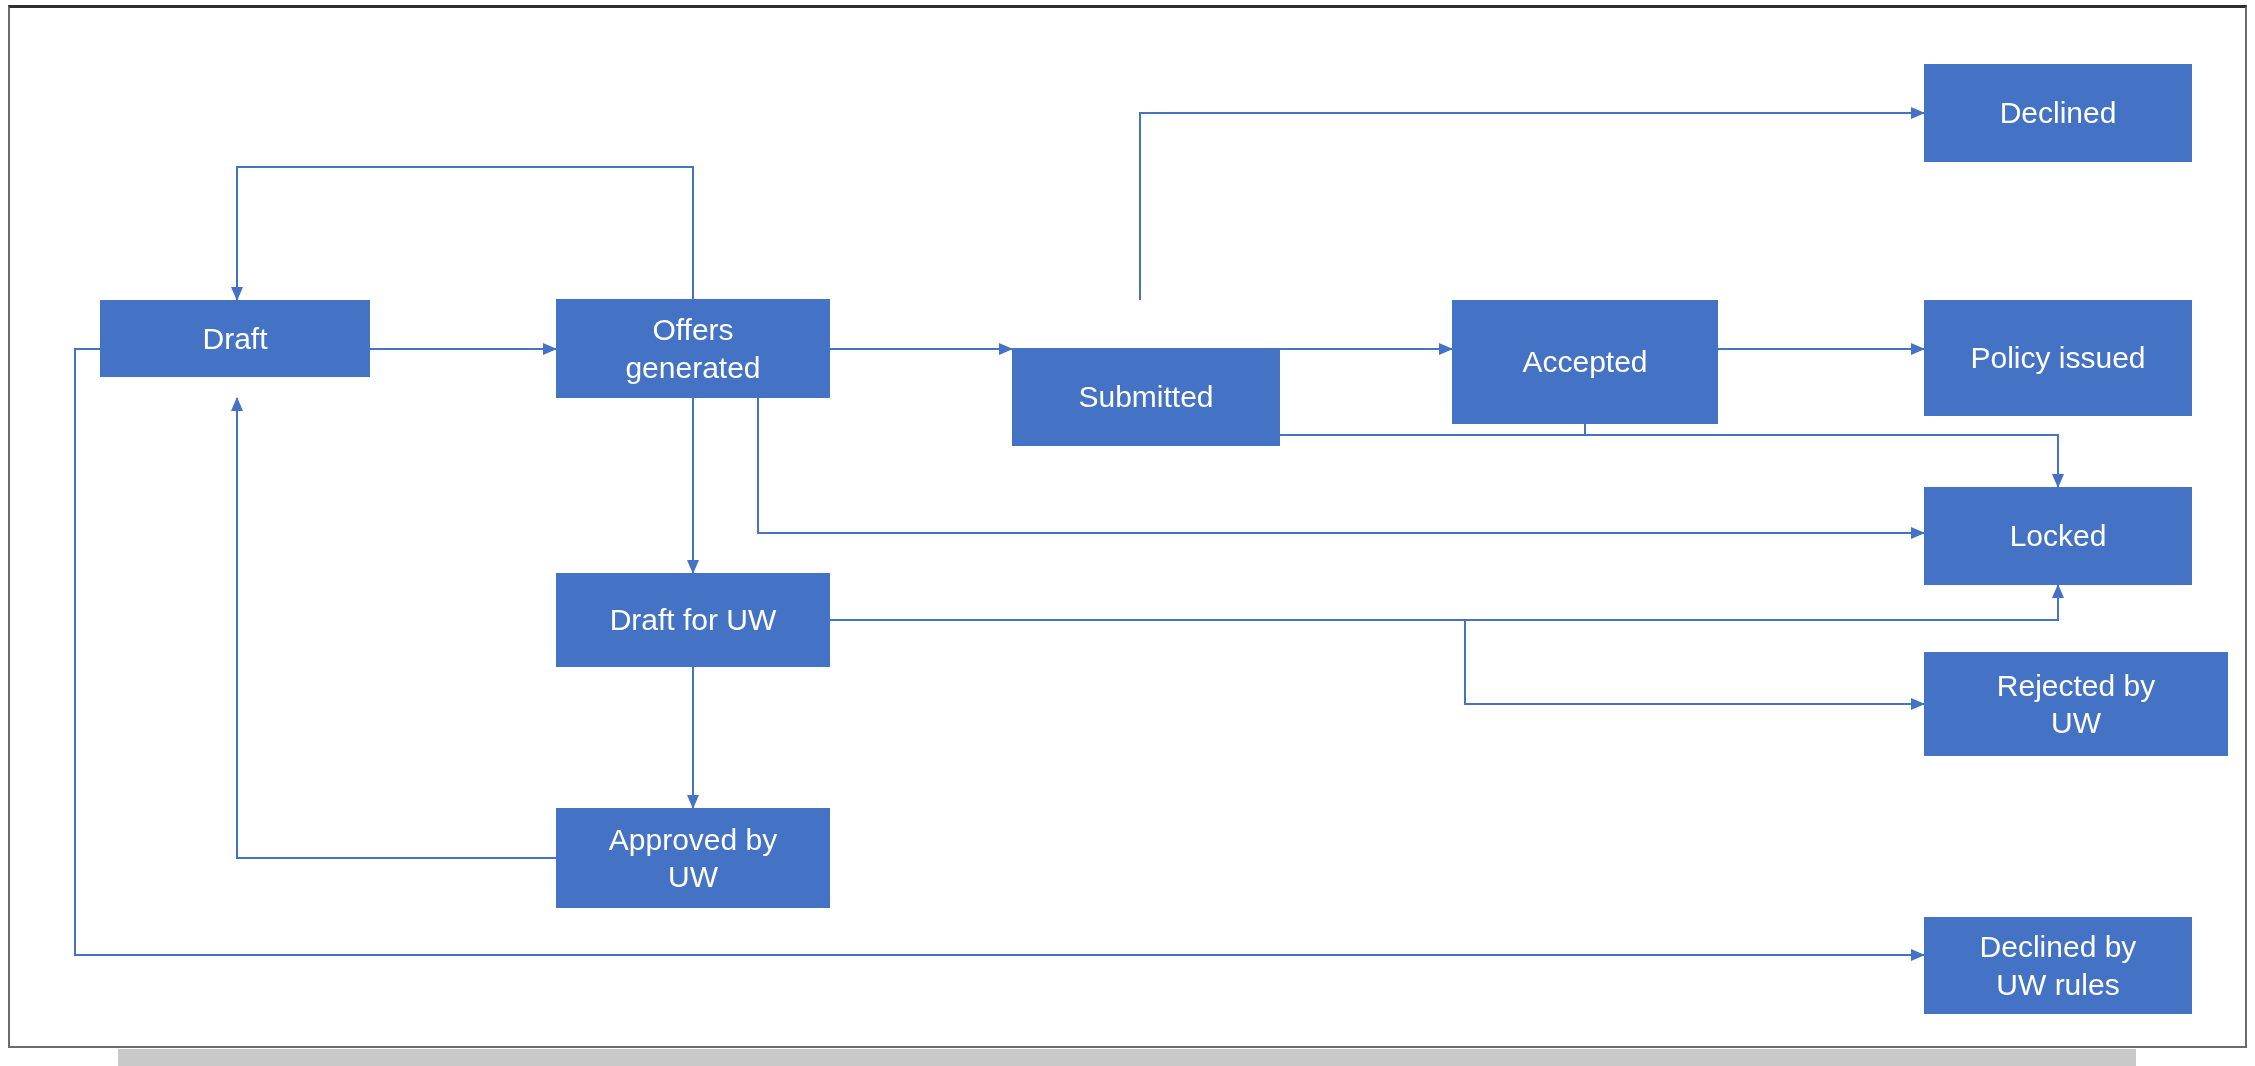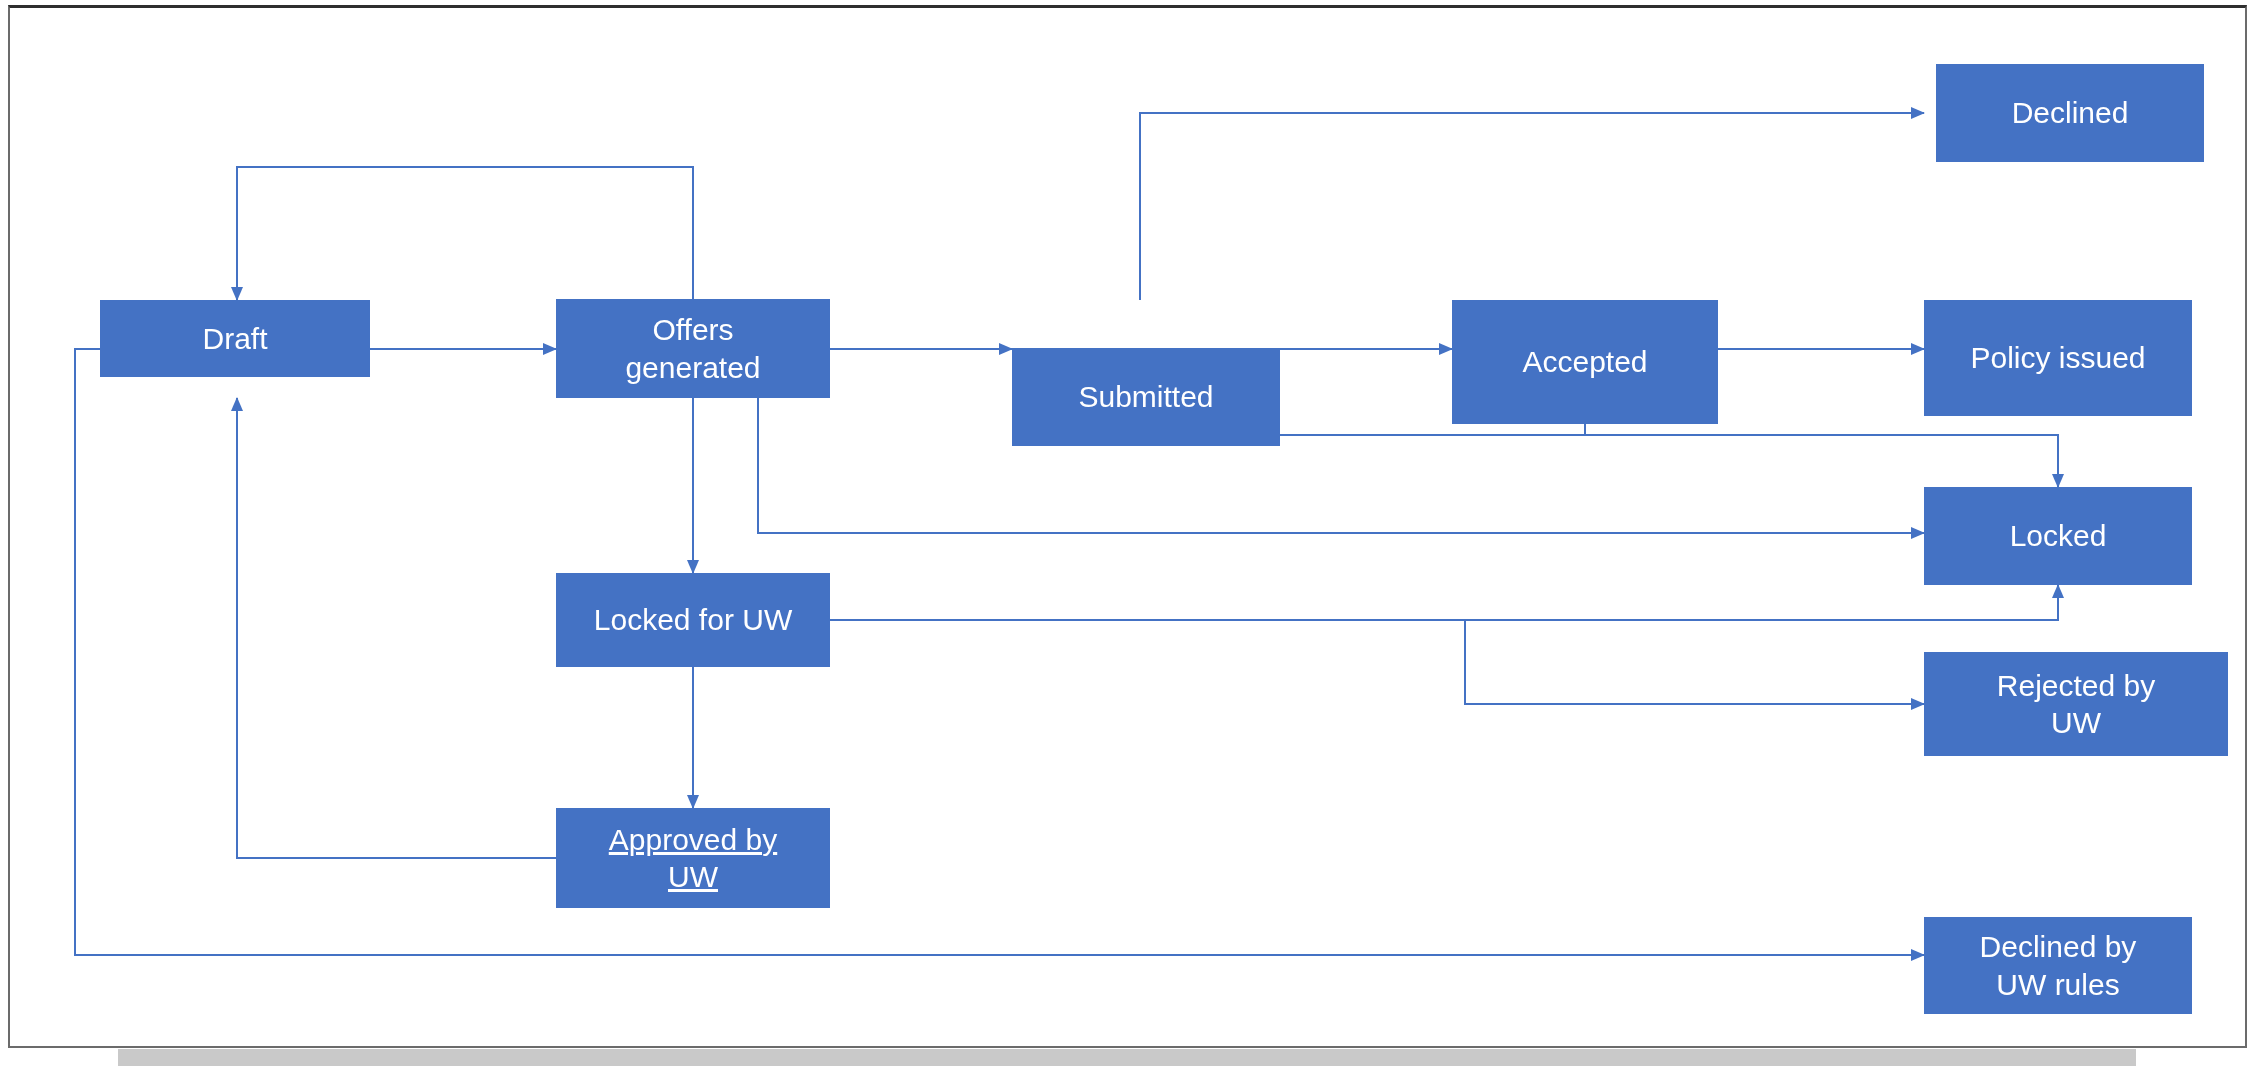--- a/index.html
+++ b/index.html
@@ -107,34 +107,34 @@
       </div>
       <div class="node" style="left: 1012px; top: 300px; width: 268px; height: 98px; margin-top: 48px;">
         <span class="node-label">Submitted</span>
       </div>
       <div class="node" style="left: 1452px; top: 300px; width: 266px; height: 124px;">
         <span class="node-label">Accepted</span>
       </div>
       <div class="node" style="left: 1924px; top: 300px; width: 268px; height: 116px;">
         <span class="node-label">Policy issued</span>
       </div>
-      <div class="node" style="left: 1924px; top: 64px; width: 268px; height: 98px; margin-left: 12px;">
+      <div class="node" style="left: 1924px; top: 64px; width: 268px; height: 98px;">
         <span class="node-label">Declined</span>
       </div>
       <div class="node" style="left: 1924px; top: 487px; width: 268px; height: 98px;">
         <span class="node-label">Locked</span>
       </div>
       <div class="node" style="left: 556px; top: 573px; width: 274px; height: 94px;">
-        <span class="node-label">Locked for UW</span>
+        <span class="node-label">Draft for UW</span>
       </div>
       <div class="node" style="left: 1924px; top: 652px; width: 304px; height: 104px;">
         <span class="node-label">Rejected by
 UW</span>
       </div>
-      <div class="node" style="left: 556px; top: 808px; width: 274px; height: 100px; text-decoration: underline;">
+      <div class="node" style="left: 556px; top: 808px; width: 274px; height: 100px;">
         <span class="node-label">Approved by
 UW</span>
       </div>
       <div class="node" style="left: 1924px; top: 917px; width: 268px; height: 97px;">
         <span class="node-label">Declined by
 UW rules</span>
       </div>
     </div>
 
   <div id="bottom-strip" style="background: rgb(201, 201, 201);"></div>

